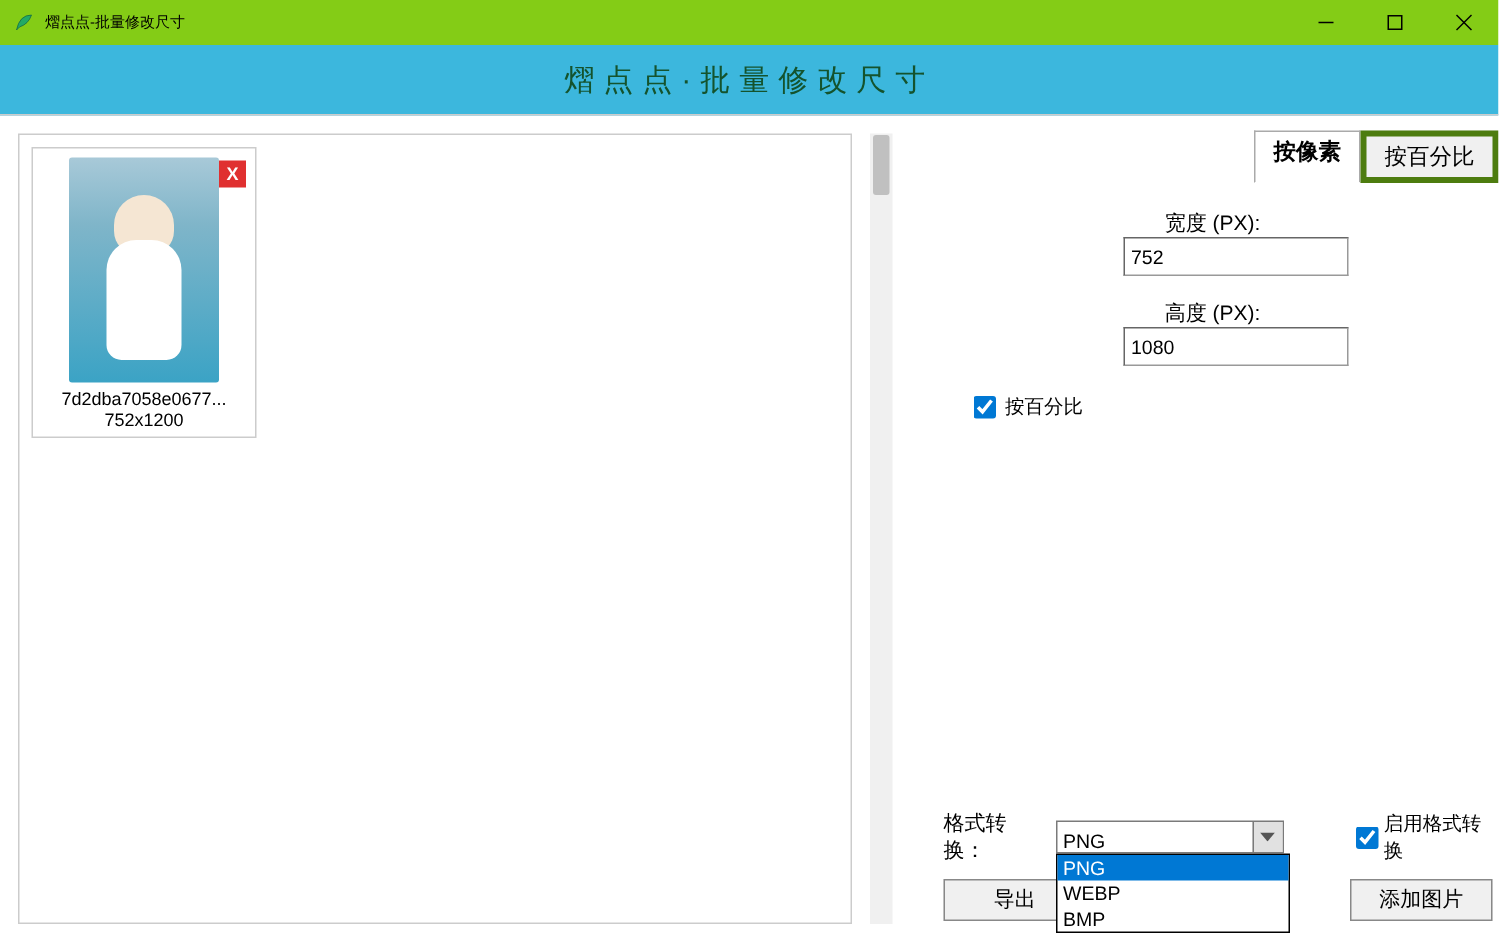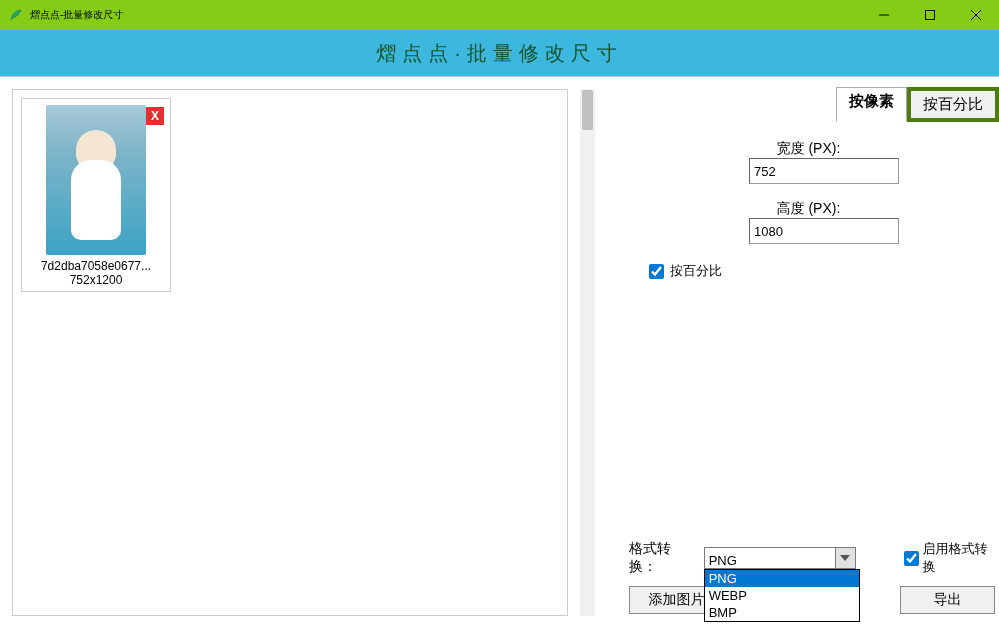--- a/index.html
+++ b/index.html
@@ -142,18 +142,18 @@
             <div class="combo-opt">BMP</div>
           </div>
         </div>
         <div class="enable-fmt">
           <input type="checkbox" checked="" style="">
           <span>启用格式转换</span>
         </div>
       </div>
 
       <div class="action-row-wrap">
+        <div class="action-btn">导出</div>
         <div class="action-btn">添加图片</div>
-        <div class="action-btn">导出</div>
       </div>
     </div>
   </div>
 </div>
 
 </body></html>

